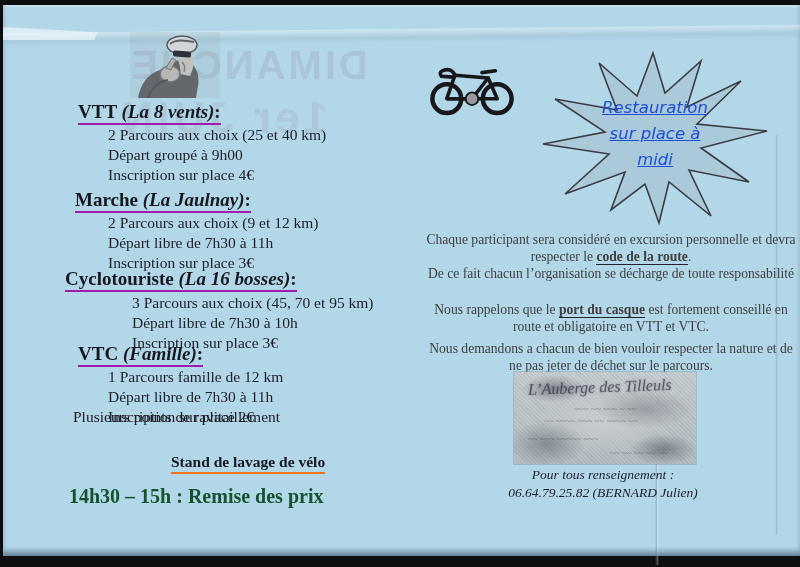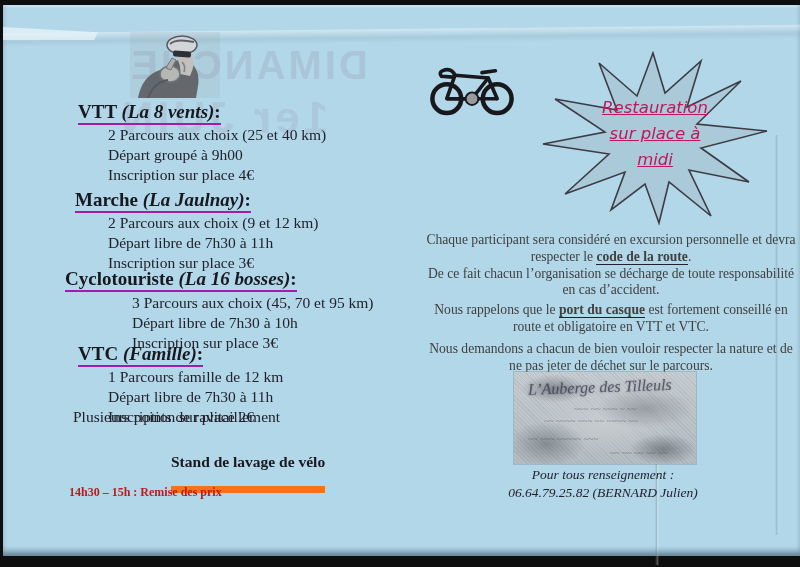--- a/index.html
+++ b/index.html
@@ -26,29 +26,29 @@
   .ghost1{left:90px;top:38px;width:310px;font-size:40px;letter-spacing:3px;text-align:center;}
   .ghost2{left:40px;top:88px;width:360px;font-size:44px;letter-spacing:4px;text-align:center;
           color:rgba(125,90,120,.11);}
   .z{position:absolute;z-index:2;}
   
   .section-head{font-size:19px;font-weight:bold;color:#181820;}
   .section-head .ul{border-bottom:2px solid #a21caf;padding-bottom:1px;text-align:right;}
   .section-head .qual{font-style:italic;}
   .detail{font-size:15.5px;line-height:20px;color:#22222c;}
   .notes{font-size:15.5px;line-height:21.5px;color:#20202a;}
-  .stand{font-size:15.5px;font-weight:bold;color:#181820;border-bottom:7px solid #f97316;padding-bottom:16px;}
-  .prize{font-size:12px;font-weight:bold;color:#b91c1c;}
+  .stand{font-size:15.5px;font-weight:bold;color:#181820;border-bottom:2px solid #f97316;padding-bottom:2px;}
+  .prize{font-size:20px;font-weight:bold;color:#14532d;}
   
   .para{width:378px;text-align:center;font-size:13.6px;line-height:16.8px;color:#404040;}
   .para b.ul{border-bottom:1.5px solid #22222c;}
   .burst-wrap{left:538px;top:46px;width:228px;height:176px;}
   .burst-text{position:absolute;left:34px;top:44px;width:160px;text-align:center;
       font-family:"DejaVu Sans",sans-serif;font-style:italic;font-size:16.5px;line-height:26px;
-      color:#be185d;}
+      color:#1d4ed8;}
   .burst-text span{text-decoration:underline;}
   .card{left:511px;top:367px;width:182px;height:92px;overflow:hidden;
       background:
         radial-gradient(ellipse 46px 20px at 22% 18%, rgba(85,90,98,.55), transparent 70%),
         radial-gradient(ellipse 70px 28px at 72% 40%, rgba(115,120,128,.5), transparent 70%),
         radial-gradient(ellipse 55px 32px at 18% 78%, rgba(75,82,90,.45), transparent 70%),
         radial-gradient(ellipse 48px 22px at 82% 84%, rgba(65,72,80,.5), transparent 70%),
         radial-gradient(ellipse 90px 40px at 50% 55%, rgba(200,205,208,.9), transparent 80%),
         repeating-linear-gradient(45deg, rgba(40,45,50,.07) 0 1px, transparent 1px 3px),
         linear-gradient(#c6cdd1,#b4bdc2);
@@ -157,21 +157,20 @@
       <div><span>Restauration</span></div>
       <div><span>sur place à</span></div>
       <div><span>midi</span></div>
     </div>
   </div>
 
   <div class="z para" style="left:419px;top:227px;">
     <div>Chaque participant sera considéré en excursion personnelle et devra</div>
     <div><span>respecter le </span><b class="ul">code de la route</b><span>.</span></div>
     <div>De ce fait chacun l’organisation se décharge de toute responsabilité</div>
-    <div>en cas d’accident.</div>
   </div>
 
   <div class="z para" style="left:419px;top:336px;">
     <div>Nous demandons a chacun de bien vouloir respecter la nature et de</div>
     <div>ne pas jeter de déchet sur le parcours.</div>
   </div>
 
   <div class="z para" style="left:419px;top:297px;">
     <div><span>Nous rappelons que le </span><b class="ul">port du casque</b><span> est fortement conseillé en</span></div>
     <div>route et obligatoire en VTT et VTC.</div>

